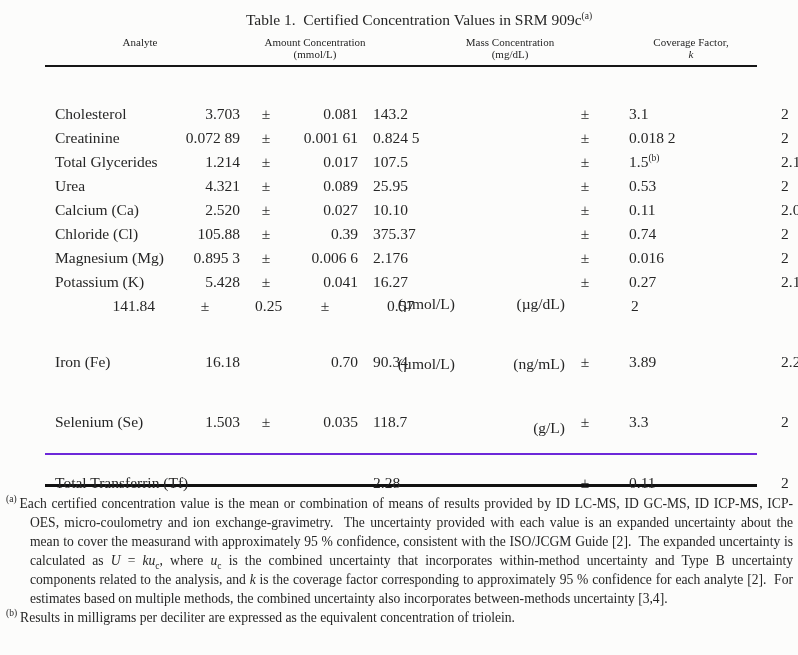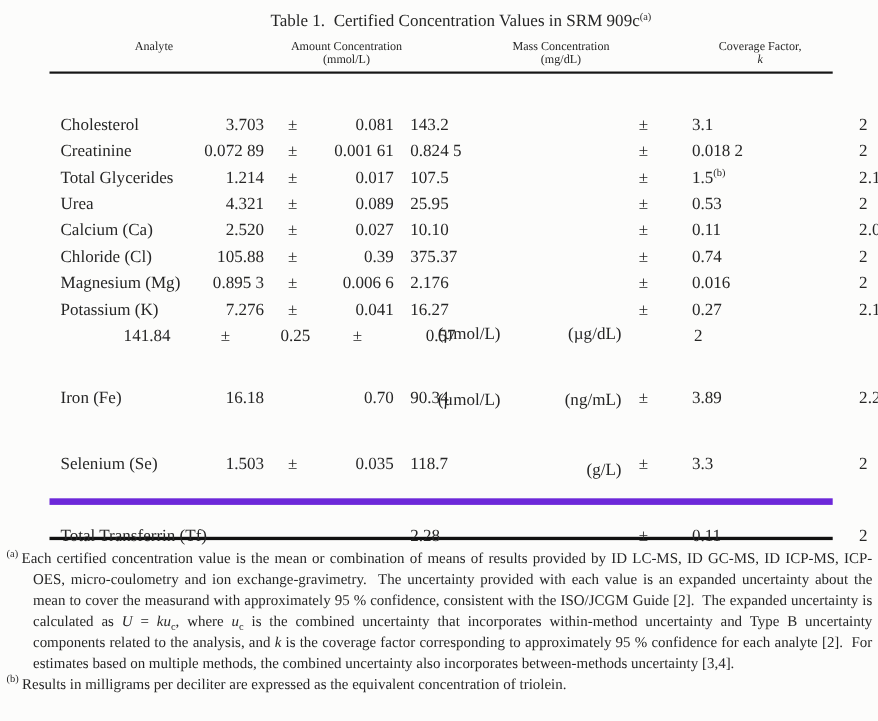--- a/index.html
+++ b/index.html
@@ -61,21 +61,21 @@
     display:grid;
     grid-template-columns:110px 300px 110px 1fr;
     height:32px;
     align-items:end;
     line-height:26px;
   }
   .urow .u-amount,.urow .u-mass{text-align:right;white-space:nowrap;}
   .urow.tall{height:36px;}
   .urow.taller{height:40px;}
   .rule-above{
-    border-top:6px solid #6d28d9;
+    border-top:2px solid #6d28d9;
     margin-top:12px;
     height:28px;
     line-height:28px;
   }
   .bottom-rule{
     border-bottom:3px solid #111;
     margin-top:1px;
   }
   
   .footnotes{
@@ -195,21 +195,21 @@
     <span class="c-pm">±</span>
     <span class="c-aunc">0.006 6</span>
     <span class="c-mval">2.176</span>
     <span class="c-pm">±</span>
     <span class="c-munc"><span>0.016</span><sup></sup></span>
     <span class="c-k">2</span>
   </div>
 
   <div class="trow">
     <span class="c-analyte">Potassium (K)</span>
-    <span class="c-aval">7.276</span>
+    <span class="c-aval">5.428</span>
     <span class="c-pm">±</span>
     <span class="c-aunc">0.041</span>
     <span class="c-mval">16.27</span>
     <span class="c-pm">±</span>
     <span class="c-munc"><span>0.27</span><sup></sup></span>
     <span class="c-k">2.18</span>
   </div>
 
   <div class="trow">
     <span class="c-aval">141.84</span>

